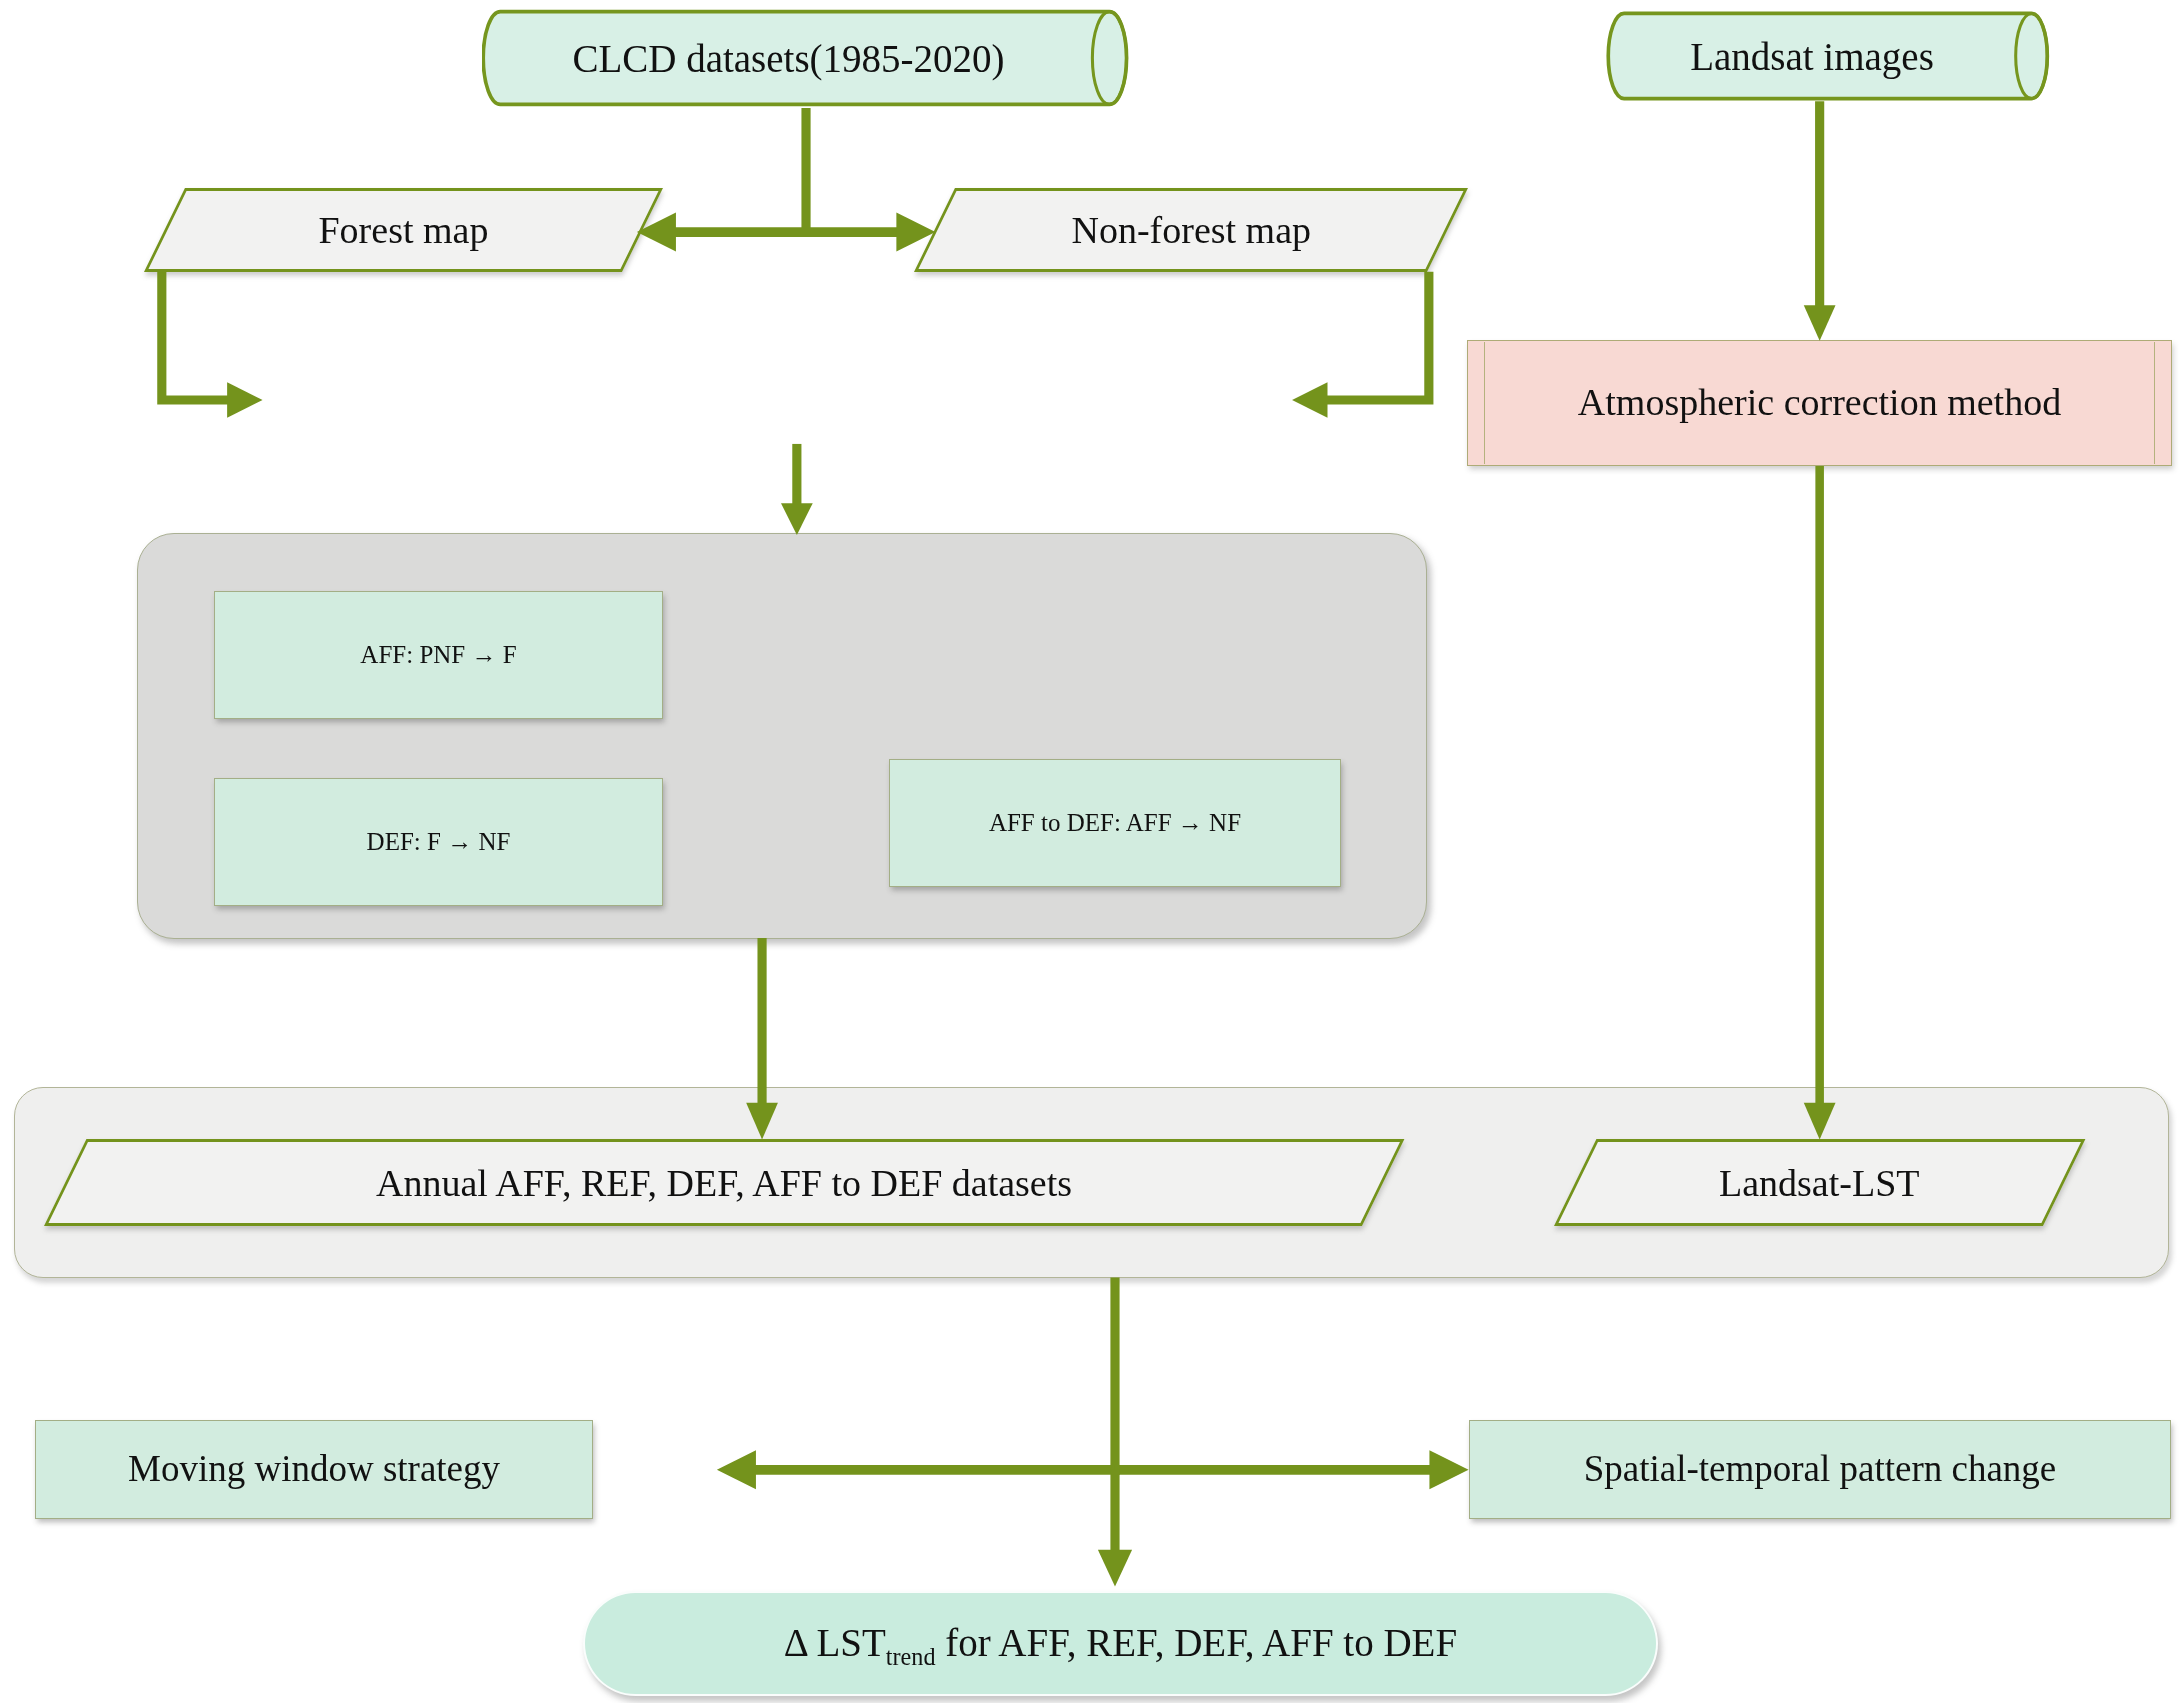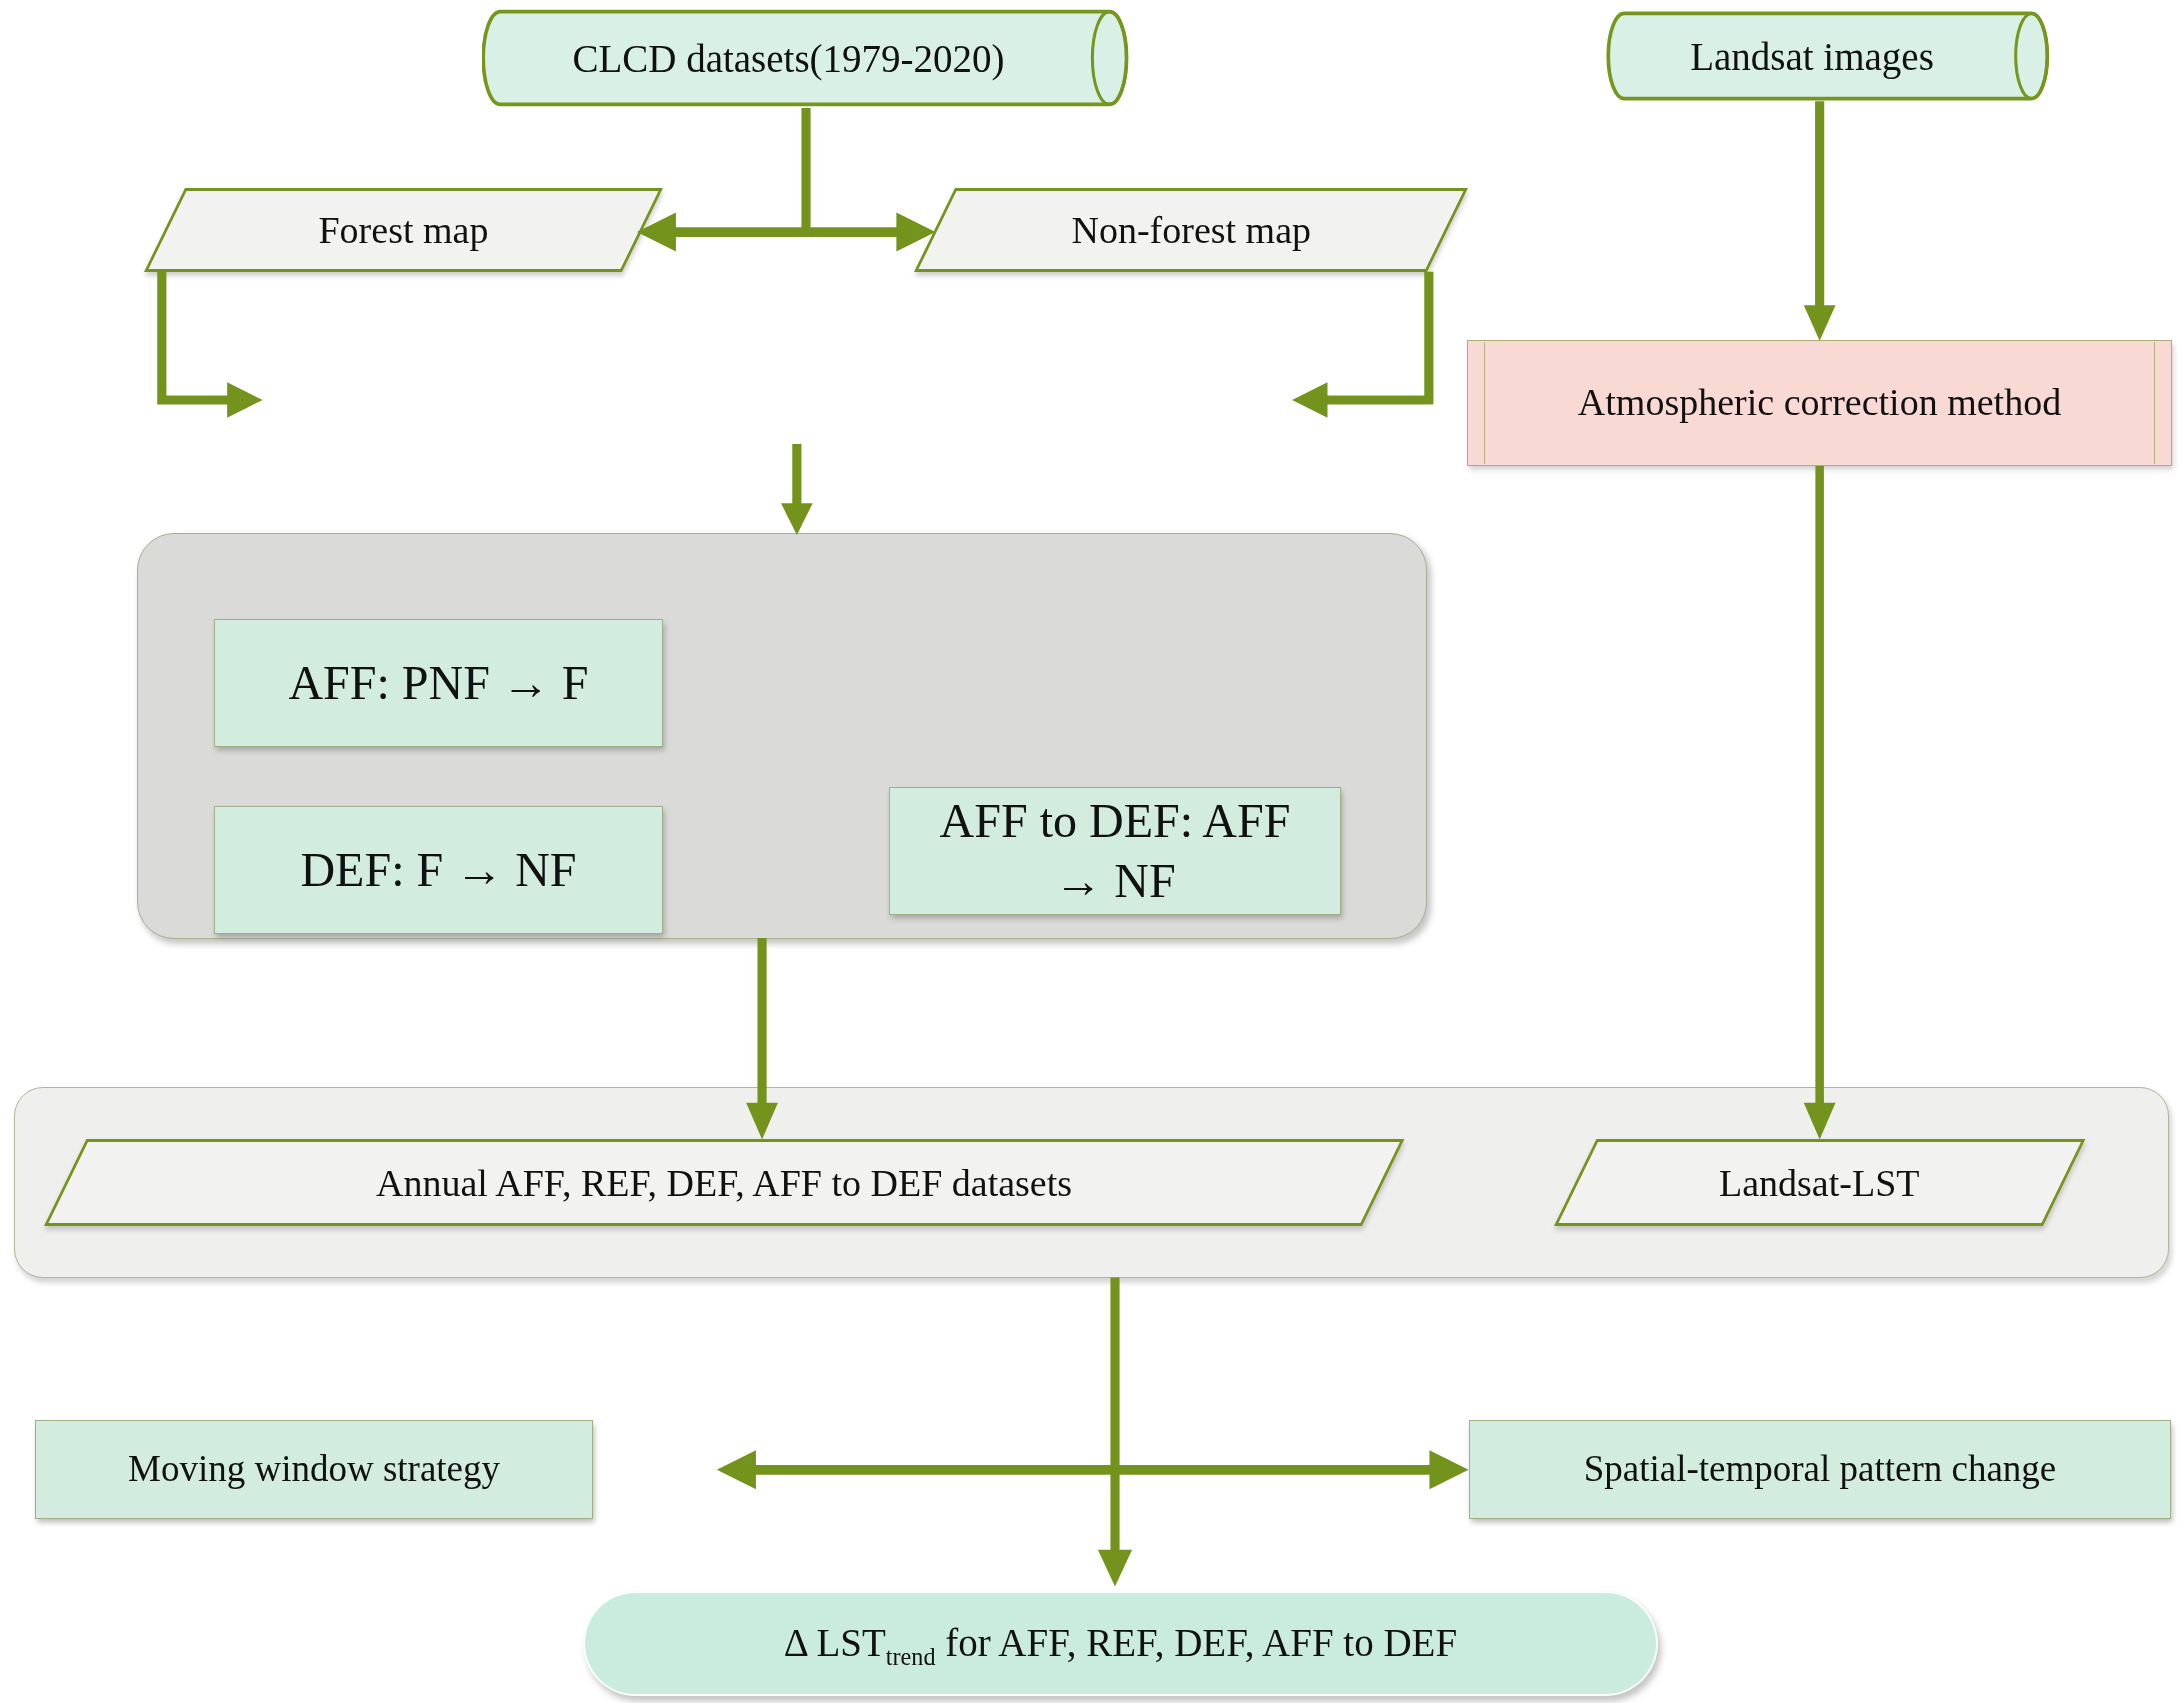--- a/index.html
+++ b/index.html
@@ -93,36 +93,36 @@
   }
   .roundbox sub { font-size: 0.62em; line-height: 0; }
   .arrows {
     position: absolute;
     inset: 0;
     z-index: 3;
     pointer-events: none;
   }
   .kbox { font-size: 37px; }
   .smbox { font-size: 37px; }
-  .cellbox { font-size: 48px; padding: 7px 35px; margin-top: 28px; }
+  .cellbox { font-size: 25px; padding: 7px 35px; }
 </style>
 </head>
 <body>
 
 <div class="canvas">
 
   <div class="container1" style="left:137px; top:533px; width:1290px; height:406px;"></div>
   <div class="container2" style="left:14px; top:1087px; width:2155px; height:191px;"></div>
 
   <div class="cyl" style="left:482px; top:9.2px; width:647px; height:98px;">
     <svg width="647" height="98" viewBox="0 0 1060 160">
       <path d="M30 4 L1028 4 A28 76 0 0 1 1028 156 L30 156 A28 76 0 0 1 30 4 Z" fill="#d8f0e6" stroke="#76961e" stroke-width="6"></path>
       <ellipse cx="1028" cy="80" rx="28" ry="76" fill="none" stroke="#76961e" stroke-width="5"></ellipse>
     </svg>
-    <div class="cyl-label">CLCD datasets(1979-2020)</div>
+    <div class="cyl-label">CLCD datasets(1985-2020)</div>
   </div>
 
   <div class="cyl" style="left:1606px; top:11px; width:446px; height:90px;">
     <svg width="446" height="90" viewBox="0 0 730 148">
       <path d="M28 4 L698 4 A26 70 0 0 1 698 144 L28 144 A26 70 0 0 1 28 4 Z" fill="#d8f0e6" stroke="#76961e" stroke-width="6"></path>
       <ellipse cx="698" cy="74" rx="26" ry="70" fill="none" stroke="#76961e" stroke-width="5"></ellipse>
     </svg>
     <div class="cyl-label">Landsat images</div>
   </div>
 

